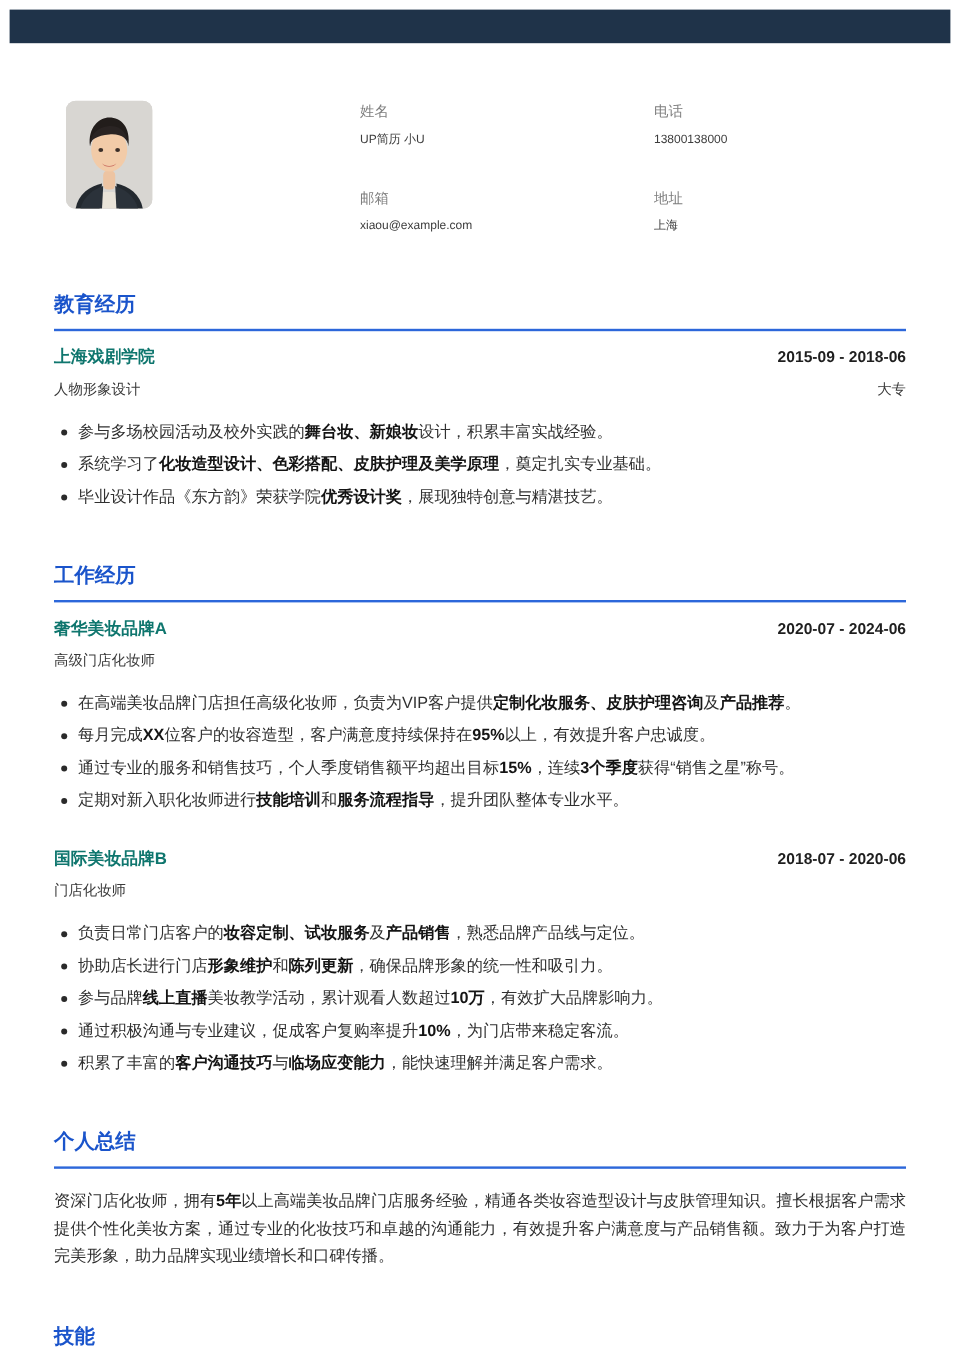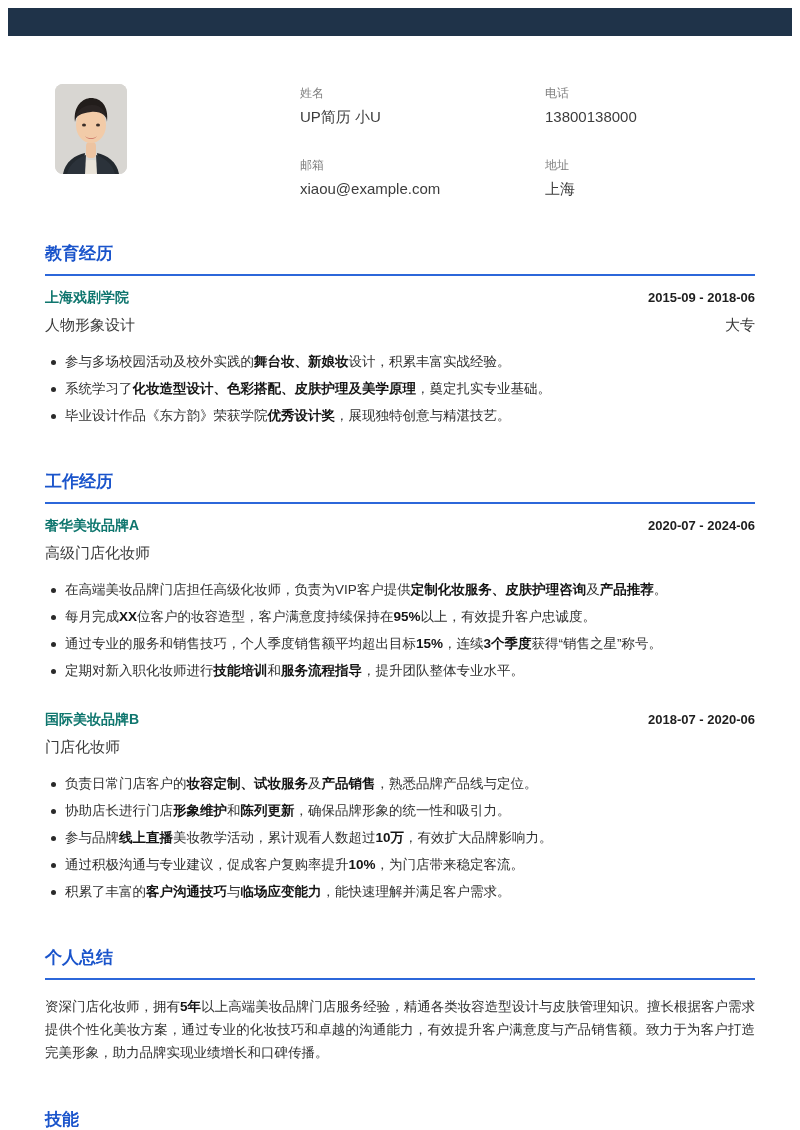--- a/index.html
+++ b/index.html
@@ -9,31 +9,31 @@
     -webkit-font-smoothing:antialiased;color:#303030;overflow:hidden;
   }
   .topbar{position:absolute;left:8px;top:8px;right:8px;height:28px;background:var(--c-topbar,#1f3349);}
   .page{position:absolute;left:45px;right:45px;top:36px;}
   
   .header{display:flex;margin-top:48px;padding-left:10px;}
   .photo{width:72px;height:90px;border-radius:8px;overflow:hidden;flex:0 0 auto;background:#d6d4d0;}
   .photo svg{display:block;}
   .contact-grid{margin-left:173px;display:grid;grid-template-columns:245px auto;row-gap:32px;padding-top:2px;}
   .cell .label{font-size:12px;color:#7e7e7e;line-height:14px;}
-  .cell .value{font-size:15px;color:#3c3c3c;margin-top:8px;line-height:18px;}
+  .cell .value{font-size:10px;color:#3c3c3c;margin-top:8px;line-height:18px;}
   
   section{margin-top:45px;}
   .sec-title{margin:0;font-size:17px;font-weight:bold;color:var(--c-accent,#1a54cb);line-height:22px;}
   .rule{height:2px;background:var(--c-rule,#2c67da);margin-top:9px;}
   .entry{margin-top:13px;}
   .entry + .entry{margin-top:30px;}
   .entry-head{display:flex;justify-content:space-between;align-items:baseline;}
   .entry-name{font-size:14px;font-weight:bold;color:#0f766e;}
   .entry-date{font-size:13px;font-weight:bold;color:#1e1e1e;}
-  .entry-sub{display:flex;justify-content:space-between;margin-top:9px;font-size:15px;color:#3a3a3a;}
+  .entry-sub{display:flex;justify-content:space-between;margin-top:9px;font-size:12px;color:#3a3a3a;}
   ul.bullets{margin:17px 0 0 0;padding:0;list-style:none;}
   ul.bullets li{position:relative;padding-left:20px;font-size:13.5px;line-height:20px;color:#303030;margin-bottom:7px;}
   ul.bullets li::before{content:"";position:absolute;left:6px;top:8px;width:5px;height:5px;border-radius:50%;background:#2a2a2a;}
   b{color:#141414;font-weight:bold;}
   .summary-p{margin:15px 0 0 0;font-size:13.5px;line-height:23px;color:#303030;text-align:justify;}
 </style>
 </head>
 <body>
 
 <div class="topbar"></div>

